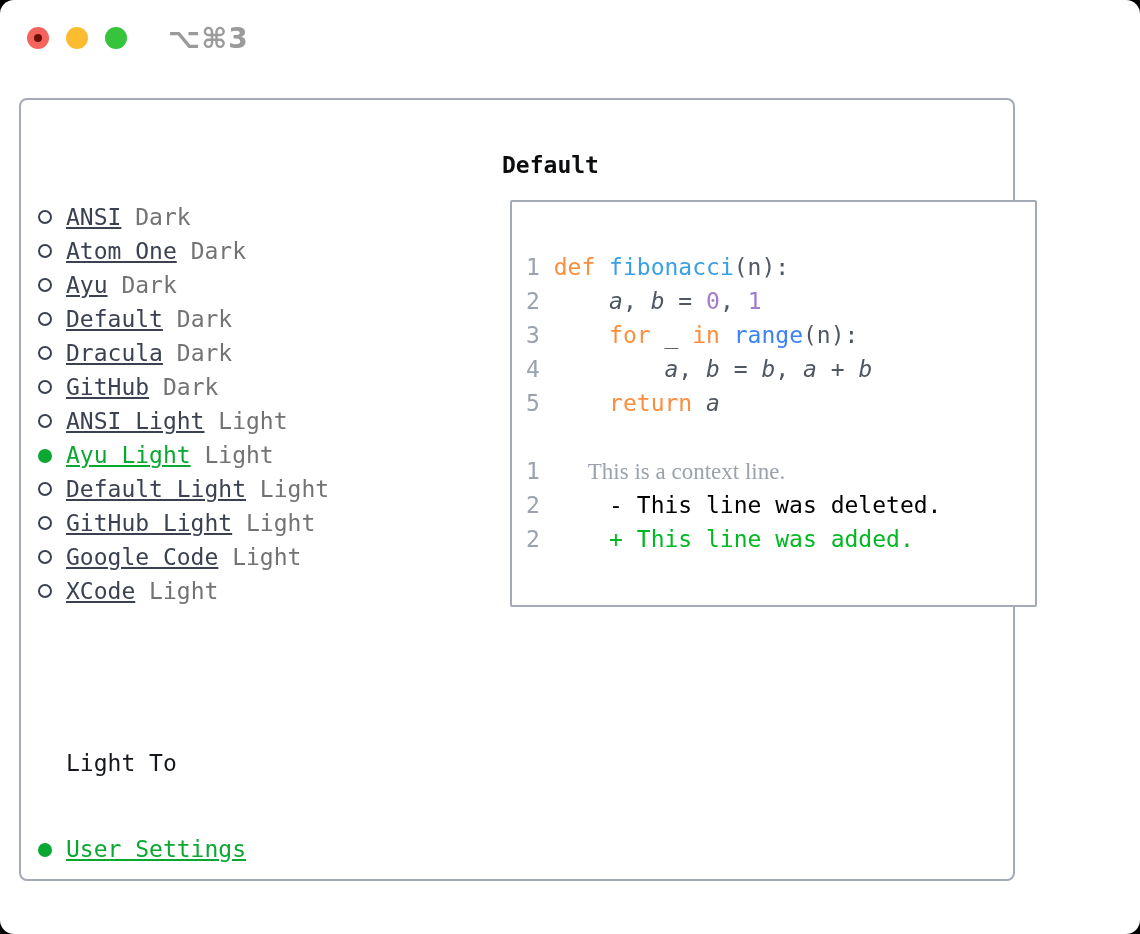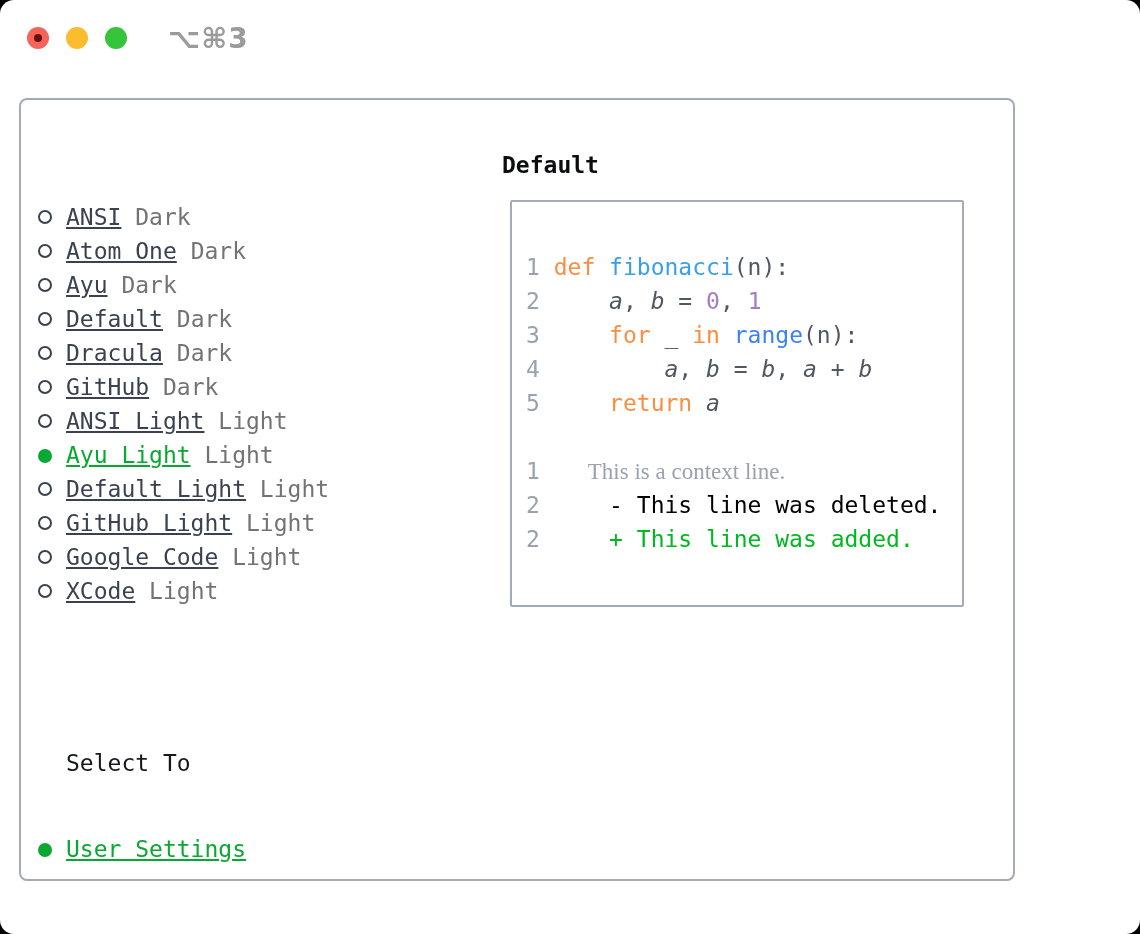--- a/index.html
+++ b/index.html
@@ -47,21 +47,21 @@
   .subhdr{color:#15181d;}
   .item-name{color:#3a4150;text-decoration:underline;}
   .item-tag{color:#737373;}
   .sel{color:var(--green);}
   
   .preview-title{
     position:absolute;left:502px;top:148px;height:34px;line-height:34px;
     font-size:23px;font-weight:700;color:#0c0d0f;
   }
   .preview-box{
-    position:absolute;left:510px;top:200px;width:454px;height:407px;box-sizing:border-box;
+    position:absolute;left:510px;top:200px;width:527px;height:407px;box-sizing:border-box;
     border:2px solid #a4abb7;border-radius:2px;background:#fff;
   }
   .code-block{
     position:absolute;left:14px;top:48px;font-size:23px;white-space:pre;
   }
   .code-line{height:34px;line-height:34px;}
   .tk-ln{color:#9aa2ae;}
   .tk-kw{color:#fa8d3e;}
   .tk-fn{color:#39a0e6;}
   .tk-num{color:#a37acc;}
@@ -95,21 +95,21 @@
     <div class="tl tl-min"></div>
     <div class="tl tl-zoom"></div>
     <div class="shortcut">⌥⌘3</div>
   </div>
 
   <div class="panel"></div>
 
   <div class="left-col">
     <div id="theme-rows"><div class="row"><span class="marker"><span class="ring"></span></span><span class="item-name">ANSI</span><span class="item-tag"> Dark</span></div><div class="row"><span class="marker"><span class="ring"></span></span><span class="item-name">Atom One</span><span class="item-tag"> Dark</span></div><div class="row"><span class="marker"><span class="ring"></span></span><span class="item-name">Ayu</span><span class="item-tag"> Dark</span></div><div class="row"><span class="marker"><span class="ring"></span></span><span class="item-name">Default</span><span class="item-tag"> Dark</span></div><div class="row"><span class="marker"><span class="ring"></span></span><span class="item-name">Dracula</span><span class="item-tag"> Dark</span></div><div class="row"><span class="marker"><span class="ring"></span></span><span class="item-name">GitHub</span><span class="item-tag"> Dark</span></div><div class="row"><span class="marker"><span class="ring"></span></span><span class="item-name">ANSI Light</span><span class="item-tag"> Light</span></div><div class="row"><span class="marker"><span class="dot"></span></span><span class="item-name sel">Ayu Light</span><span class="item-tag"> Light</span></div><div class="row"><span class="marker"><span class="ring"></span></span><span class="item-name">Default Light</span><span class="item-tag"> Light</span></div><div class="row"><span class="marker"><span class="ring"></span></span><span class="item-name">GitHub Light</span><span class="item-tag"> Light</span></div><div class="row"><span class="marker"><span class="ring"></span></span><span class="item-name">Google Code</span><span class="item-tag"> Light</span></div><div class="row"><span class="marker"><span class="ring"></span></span><span class="item-name">XCode</span><span class="item-tag"> Light</span></div></div>
     <div class="row blank"></div>
-    <div class="row"><span class="marker"></span><span class="subhdr">Select To</span></div>
+    <div class="row"><span class="marker"></span><span class="subhdr">Light To</span></div>
     <div id="apply-rows"><div class="row"><span class="marker"><span class="dot"></span></span><span class="item-name sel">User Settings</span></div></div>
     
     
     
   </div>
 
   <div class="preview-title">Default</div>
 
   <div class="preview-box">
     <div class="code-block" id="code-block"><div class="code-line"><span class="tk-ln">1 </span><span class="tk-kw">def</span><span class="tk-pl"> </span><span class="tk-fn">fibonacci</span><span class="tk-pl">(n):</span></div><div class="code-line"><span class="tk-ln">2 </span><span class="tk-pl">    </span><span class="tk-var">a</span><span class="tk-pl">, </span><span class="tk-var">b</span><span class="tk-pl"> = </span><span class="tk-num">0</span><span class="tk-pl">, </span><span class="tk-num">1</span></div><div class="code-line"><span class="tk-ln">3 </span><span class="tk-pl">    </span><span class="tk-kw">for</span><span class="tk-pl"> _ </span><span class="tk-kw">in</span><span class="tk-pl"> </span><span class="tk-rng">range</span><span class="tk-pl">(n):</span></div><div class="code-line"><span class="tk-ln">4 </span><span class="tk-pl">        </span><span class="tk-var">a</span><span class="tk-pl">, </span><span class="tk-var">b</span><span class="tk-pl"> = </span><span class="tk-var">b</span><span class="tk-pl">, </span><span class="tk-var">a</span><span class="tk-pl"> + </span><span class="tk-var">b</span></div><div class="code-line"><span class="tk-ln">5 </span><span class="tk-pl">    </span><span class="tk-kw">return</span><span class="tk-pl"> </span><span class="tk-var">a</span></div><div class="code-line"><span class="tk-ln"></span></div><div class="code-line"><span class="tk-ln">1 </span><span class="tk-ctx">      This is a context line.</span></div><div class="code-line"><span class="tk-ln">2 </span><span class="tk-del">    - This line was deleted.</span></div><div class="code-line"><span class="tk-ln">2 </span><span class="tk-add">    + This line was added.</span></div></div>

